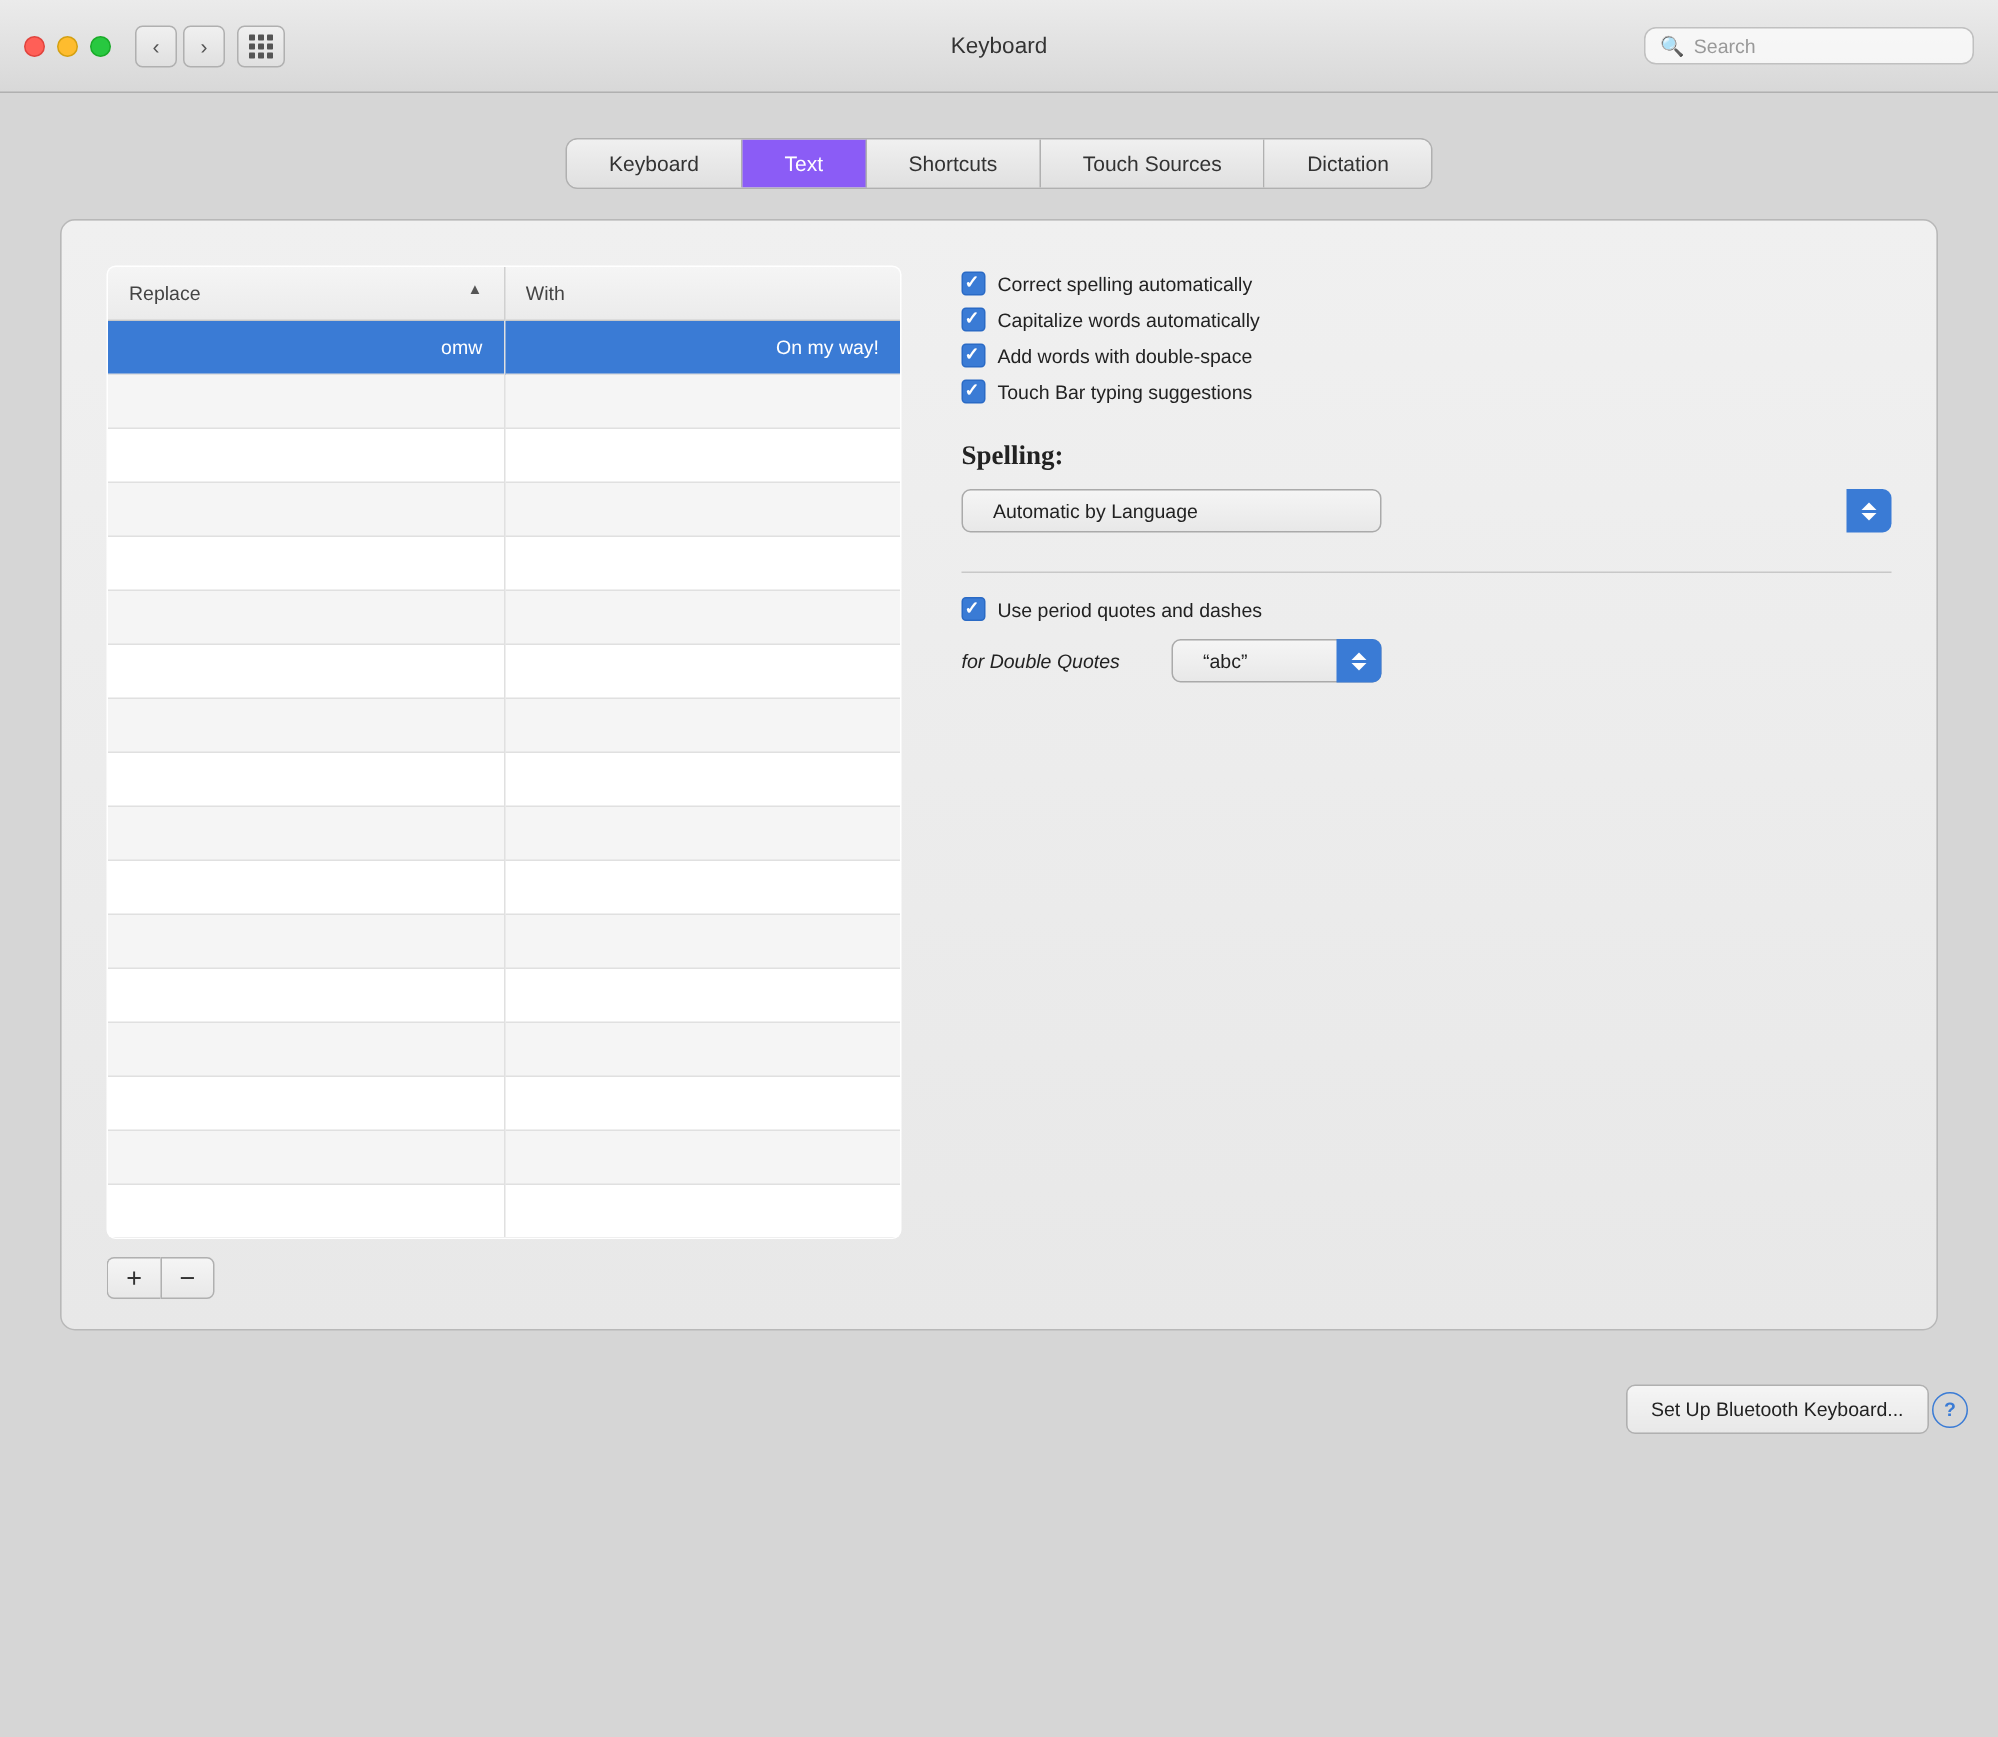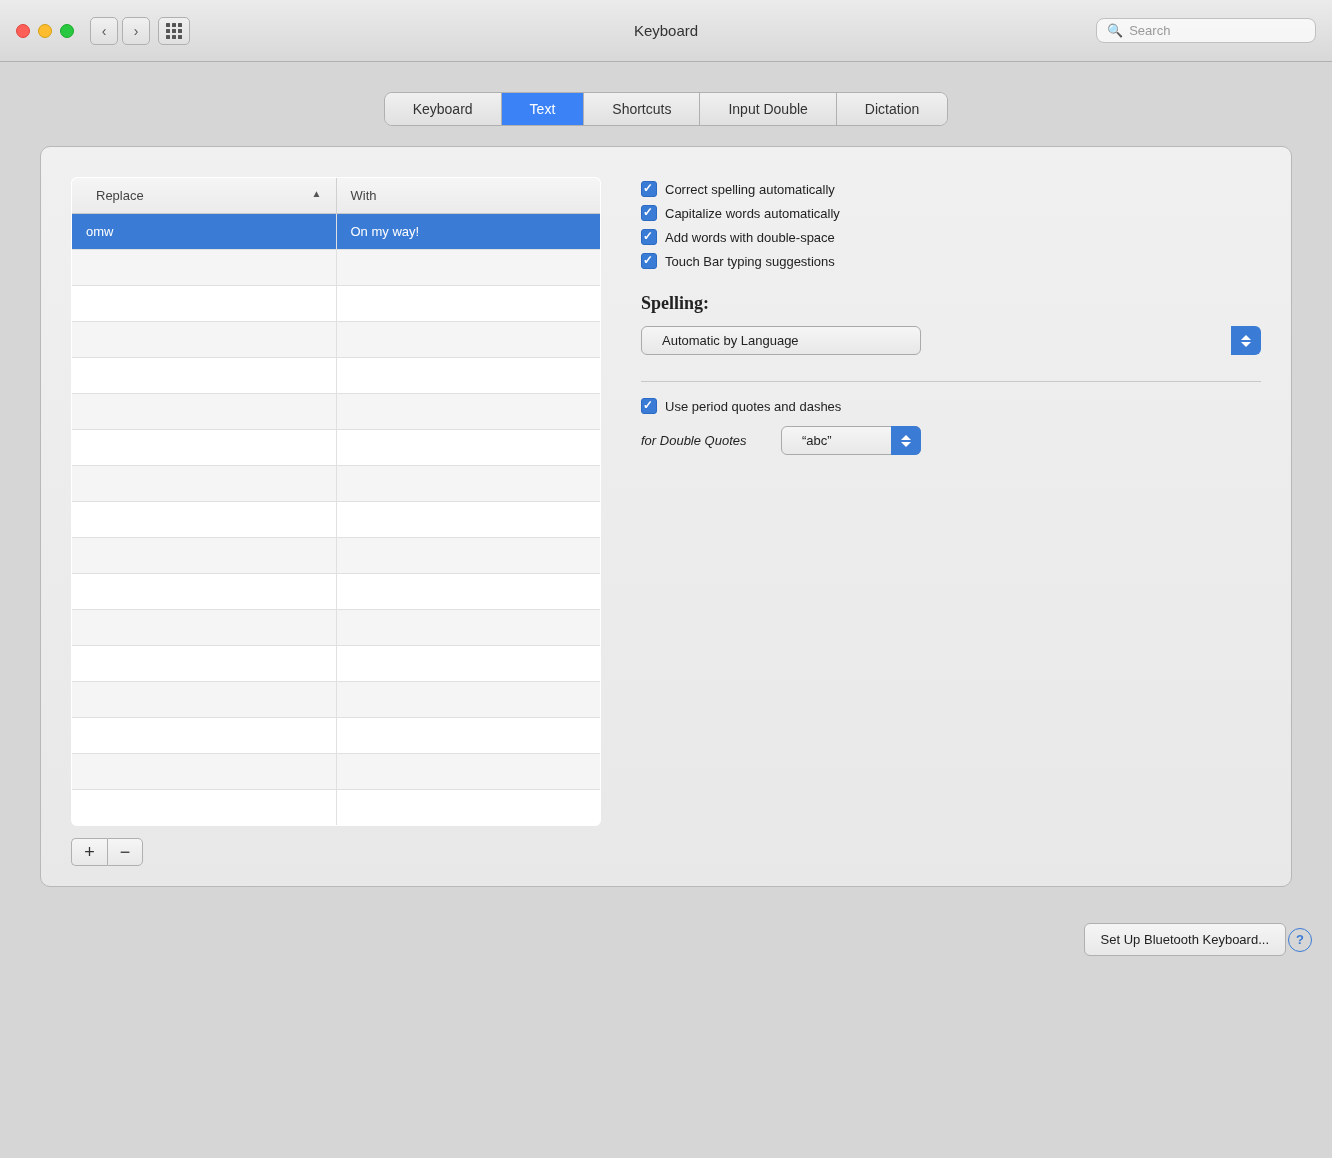--- a/index.html
+++ b/index.html
@@ -112,21 +112,21 @@
       font-size: 14px;
       color: #333;
       cursor: pointer;
       border-right: 1px solid #b0b0b0;
       white-space: nowrap;
       background: linear-gradient(to bottom, #f0f0f0, #e0e0e0);
       user-select: none;
     }
     .tab:last-child { border-right: none; }
     .tab.active {
-      background: #3b82f6;
+      background: #8b5cf6;
       color: white;
     }
 
     
     .panel {
       background: linear-gradient(to bottom, #f0f0f0, #e8e8e8);
       border: 1px solid #b8b8b8;
       border-radius: 10px;
       padding: 30px 30px 20px;
       display: flex;
@@ -155,38 +155,38 @@
       font-size: 13px;
       font-weight: 500;
       color: #444;
       text-align: left;
     }
     .th-replace { width: 50%; border-right: 1px solid #d0d0d0; }
     .th-replace-inner {
       display: flex;
       align-items: flex-start;
       justify-content: space-between;
-      margin-left: 10px;
     }
     .sort-arrow { color: #555; font-size: 10px; }
     .th-with { width: 50%; }
 
     .text-table tbody tr {
       border-bottom: 1px solid #e0e0e0;
       height: 36px;
     }
     .text-table tbody tr:last-child { border-bottom: none; }
     .text-table tbody tr:nth-child(even) { background: #f5f5f5; }
     .text-table tbody tr:nth-child(odd) { background: white; }
     .text-table tbody tr.selected { background: #3a7bd5 !important; }
     .text-table tbody td {
       padding: 8px 14px;
       font-size: 13px;
       color: #333;
       border-right: 1px solid #e0e0e0;
+      text-align: right;
     }
     .text-table tbody td:last-child { border-right: none; }
     .text-table tbody tr.selected td { color: white; }
 
     .table-buttons {
       display: flex;
       margin-top: 12px;
       gap: 0;
     }
     .tbl-btn {
@@ -374,21 +374,21 @@
     <input class="search-input" type="text" placeholder="Search" style="">
   </div>
 </div>
 
 <div class="main-content">
 
   <div class="tabs">
     <div class="tab">Keyboard</div>
     <div class="tab active">Text</div>
     <div class="tab">Shortcuts</div>
-    <div class="tab">Input Double</div>
+    <div class="tab">Touch Sources</div>
     <div class="tab">Dictation</div>
   </div>
 
   <div class="panel">
 
     <div class="table-section">
       <table class="text-table">
         <thead>
           <tr>
             <th class="th-replace">

